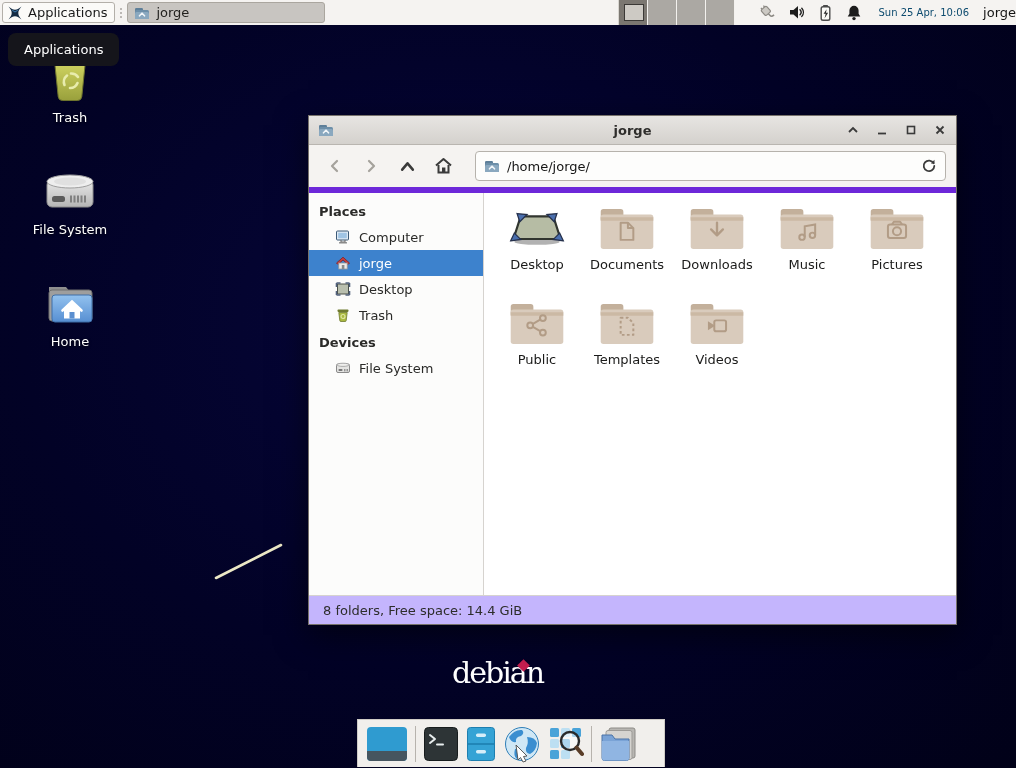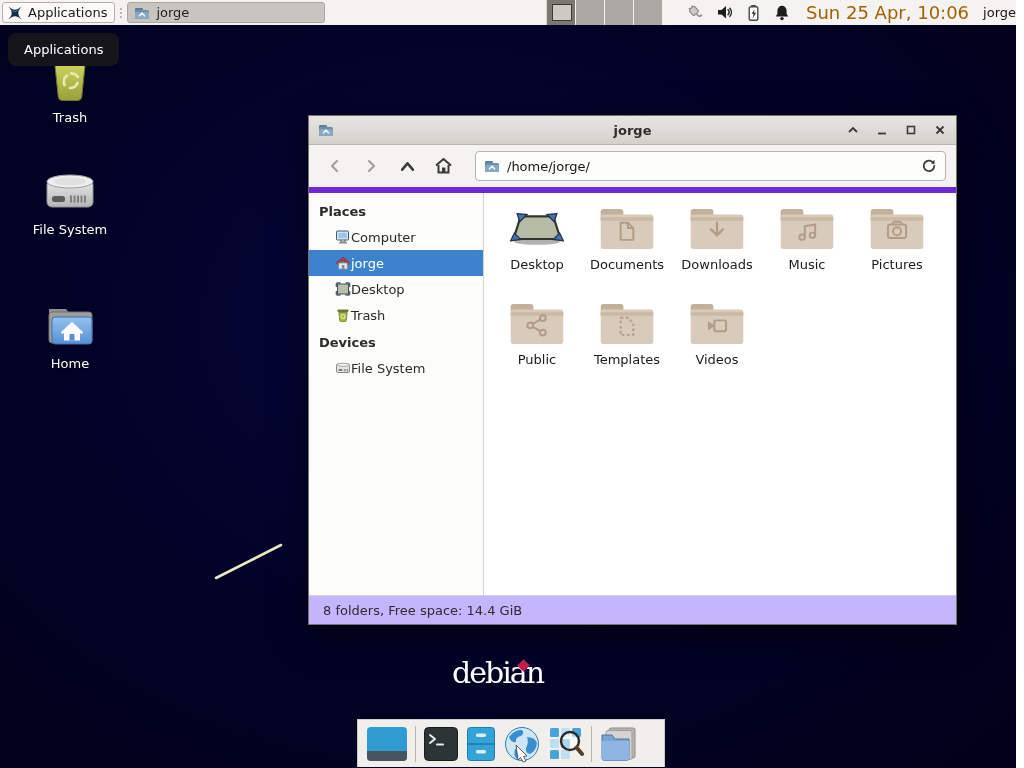--- a/index.html
+++ b/index.html
@@ -11,52 +11,52 @@
   .app-btn{display:flex;align-items:center;gap:5px;height:21px;margin-left:2px;padding:0 7px 0 4px;background:#fbfaf8;border:1px solid #b3afa9;border-radius:3px;font-size:13px;color:#1a1a1a;box-sizing:border-box;}
   .panel-handle{width:8px;height:21px;margin:0 2px;display:flex;flex-direction:column;justify-content:center;align-items:center;gap:2px;}
   .panel-handle i{width:2px;height:2px;background:#a9a5a0;border-radius:50%;}
   .task-btn{display:flex;align-items:center;gap:6px;width:198px;height:21px;padding:0 6px;background:#c8c5c1;border:1px solid #aaa69f;border-radius:3px;font-size:13px;color:#23221f;box-sizing:border-box;}
   .ws-switcher{display:flex;height:25px;margin-left:auto;border-left:1px solid #d8d5d0;}
   .ws{width:29px;height:25px;background:#aba8a3;border-right:1px solid #f3f1ee;box-sizing:border-box;position:relative;}
   .ws.active{background:#7b7771;}
   .ws.active .mini{position:absolute;left:5px;top:4px;width:18px;height:15px;background:#cdcac4;border:1px solid #3b3936;}
   .tray{display:flex;align-items:center;gap:11px;margin-left:22px;}
   .tray svg{display:block;}
-  .clock{font-size:18px;color:#a16207;margin-left:15px;white-space:nowrap;}
+  .clock{font-size:10px;color:#0c4a6e;margin-left:15px;white-space:nowrap;}
   .panel-user{font-size:13px;color:#141414;margin:0 8px 0 14px;}
 
   
   .tooltip{position:absolute;left:8px;top:33px;background:#15151b;color:#fff;font-size:13px;padding:9px 16px;border-radius:8px;z-index:50;}
 
   
   .dicon{position:absolute;left:22px;width:96px;display:flex;flex-direction:column;align-items:center;z-index:10;}
   .dicon .dlabel{margin-top:6px;font-size:13px;color:#fff;text-shadow:0 1px 3px rgba(0,0,0,.9);}
   .dicon-trash{top:50px;}
   .dicon-fs{top:168px;}
-  .dicon-home{top:304px;}
+  .dicon-home{top:282px;}
 
   .line-artifact{position:absolute;left:208px;top:538px;z-index:5;}
 
   
   .fm{position:absolute;left:308px;top:115px;width:649px;height:510px;background:var(--window-bg,#f5f3f1);border:1px solid #77726b;box-shadow:0 10px 30px rgba(0,0,0,.55);display:flex;flex-direction:column;box-sizing:border-box;z-index:20;}
   .titlebar{position:relative;height:28px;background:linear-gradient(#e7e5e2,#d4d1cd);border-bottom:1px solid #b9b5b0;display:flex;align-items:center;padding:0 9px;flex:0 0 auto;}
   .titlebar .ttl{position:absolute;left:0;right:0;text-align:center;font-size:13px;font-weight:bold;color:#2e2d2b;}
   .winbtns{margin-left:auto;display:flex;align-items:center;gap:15px;z-index:2;}
   .winbtn{width:14px;height:14px;display:flex;align-items:center;justify-content:center;}
   .menubar{height:26px;display:flex;align-items:center;padding-left:8px;gap:2px;flex:0 0 auto;}
   .mitem{display:inline-block;font-size:13px;color:#2a2a28;padding:4px 9px;}
   .mitem::first-letter{text-decoration:underline;}
   .toolbar{height:42px;display:flex;align-items:center;padding:0 10px;gap:4px;flex:0 0 auto;}
   .navbtn{width:32px;height:30px;display:flex;align-items:center;justify-content:center;border-radius:3px;}
   .pathbar{flex:1;height:30px;margin-left:12px;background:#fdfdfc;border:1px solid #b6b2ac;border-radius:4px;display:flex;align-items:center;padding:0 8px;gap:7px;box-sizing:border-box;}
   .pathtext{font-size:13px;color:#141414;flex:1;}
   .fm-body{flex:1;display:flex;background:#fff;border-top:6px solid #6d28d9;min-height:0;}
   .sidebar{width:175px;background:#fcfcfb;border-right:1px solid #d6d3cf;padding-top:4px;box-sizing:border-box;flex:0 0 auto;}
   .shdr{font-size:13px;font-weight:bold;color:#2b2b29;padding:7px 10px 5px 10px;}
-  .srow{display:flex;align-items:center;gap:0;height:26px;padding-left:26px;font-size:13px;color:#2a2a28;}
+  .srow{display:flex;align-items:center;gap:8px;height:26px;padding-left:26px;font-size:13px;color:#2a2a28;}
   .srow.sel{background:var(--accent,#3d82cd);color:#fff;}
   .main{flex:1;padding:12px 0 0 8px;display:grid;grid-template-columns:repeat(5,90px);grid-auto-rows:74px;row-gap:21px;align-content:start;}
   .fcell{width:90px;display:flex;flex-direction:column;align-items:center;}
   .fcell svg{display:block;}
   .flabel{margin-top:4px;font-size:13px;color:#1b1b1a;}
   .statusbar{height:28px;background:#c4b5fd;border-top:1px solid #d6d3cf;display:flex;align-items:center;padding:0 14px;font-size:13px;color:#2d2d2b;flex:0 0 auto;}
 
   
   .debian{position:absolute;left:452px;top:658px;z-index:6;}
   .debian .word{font-family:"DejaVu Serif","Liberation Serif",serif;font-size:30px;letter-spacing:-2px;color:#fff;line-height:1;}

